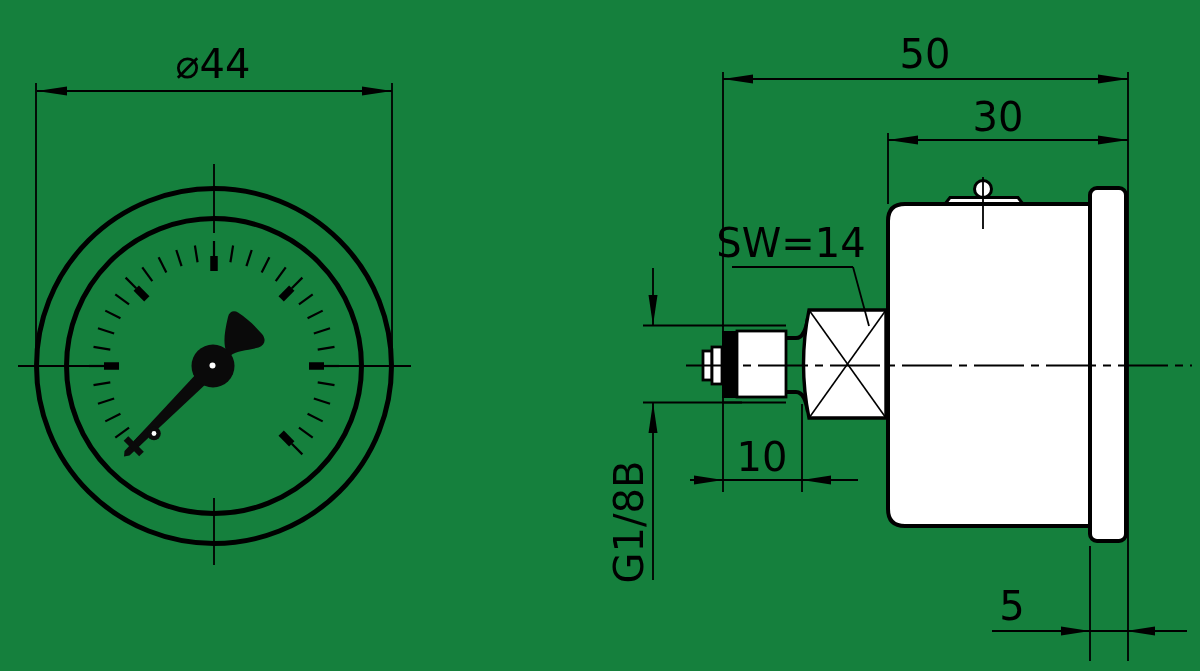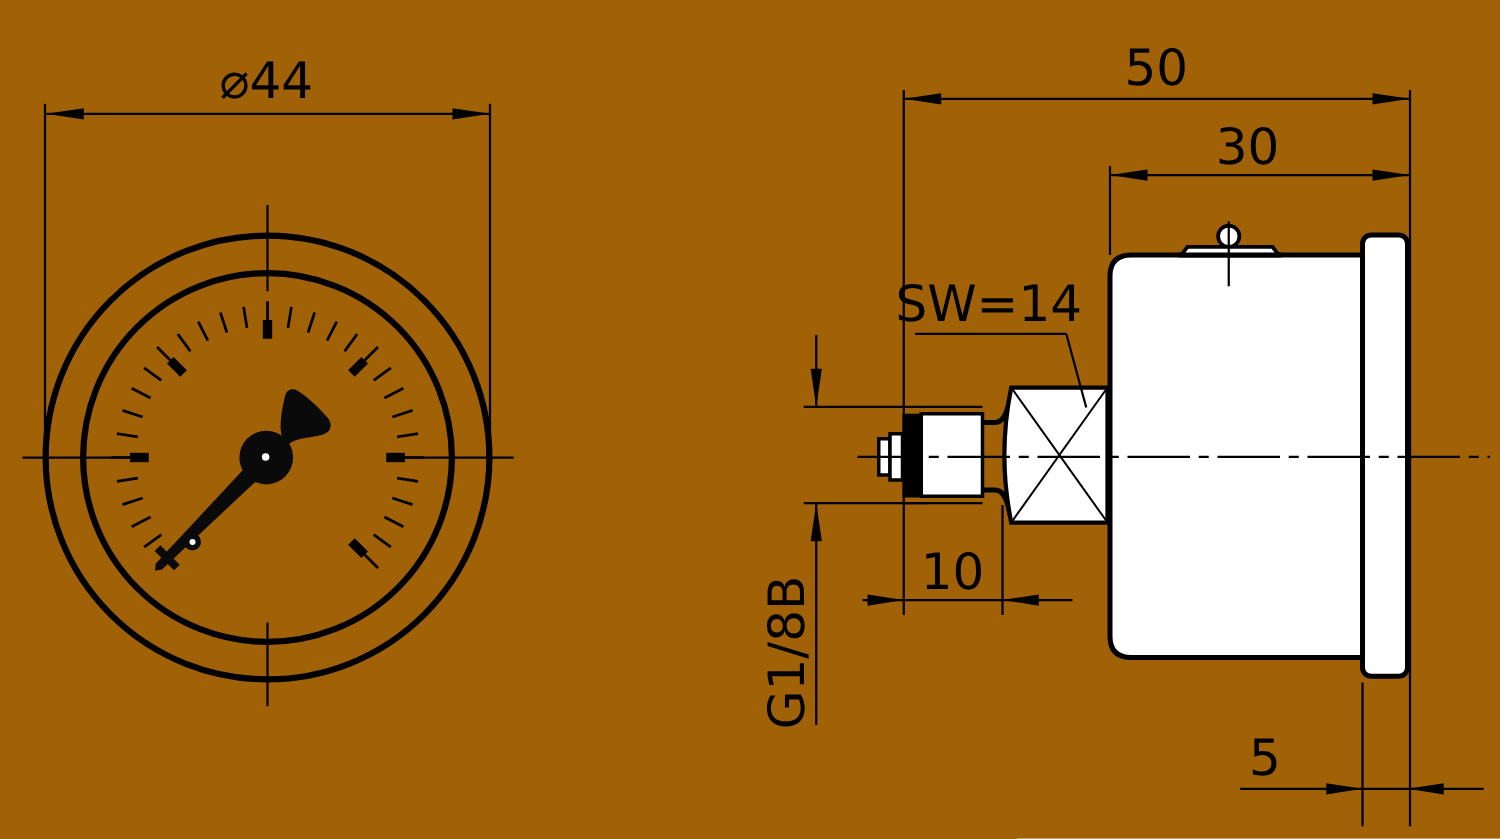--- a/index.html
+++ b/index.html
@@ -1,16 +1,16 @@
 <!DOCTYPE html>
 <html><head>
 <meta charset="utf-8">
 <style>
   html,body{margin:0;padding:0;background:#ffffff;}
-  .stage{position:relative;width:1200px;height:671px;background:#a16207;overflow:hidden;}
+  .stage{position:relative;width:1200px;height:671px;background:#15803d;overflow:hidden;}
   svg{display:block;}
   text{font-family:"DejaVu Sans","Liberation Sans",sans-serif;fill:#000;}
   .dimtext{font-size:40px;}
   .thin{stroke:#000;stroke-width:1.8;fill:none;}
   .heavy{stroke:#000;stroke-width:4;fill:#fff;}
   .heavyline{stroke:#000;stroke-width:4;fill:none;}
   .med{stroke:#000;stroke-width:2.8;fill:#fff;}
   .arrow{fill:#000;stroke:none;}
 </style>
 </head>

